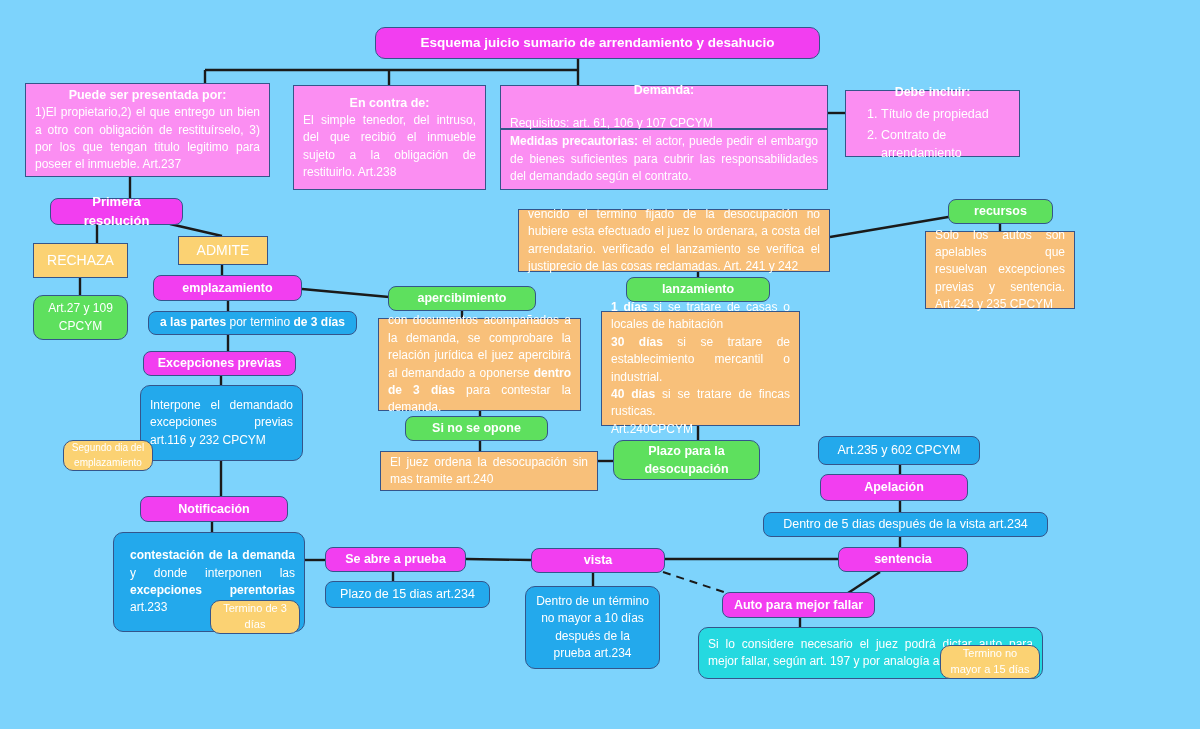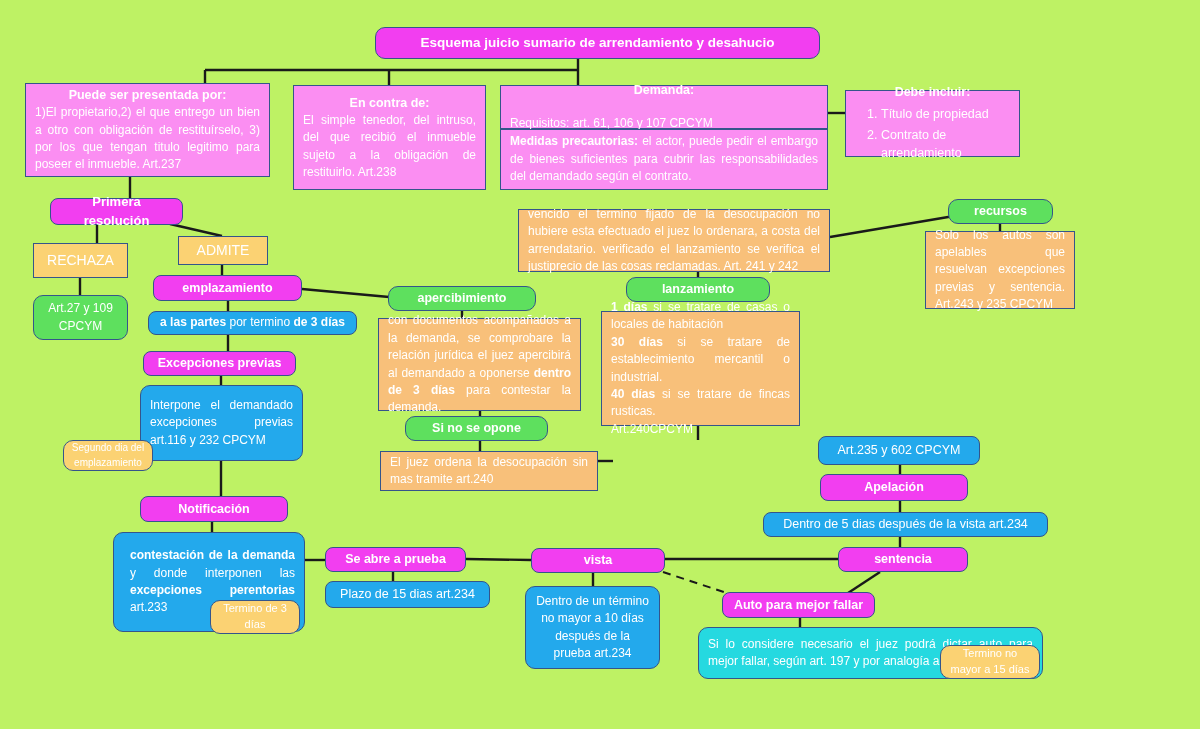--- a/index.html
+++ b/index.html
@@ -7,21 +7,21 @@
     padding: 0;
     background: #ffffff;
   }
   body {
     font-family: "Liberation Sans", sans-serif;
   }
   #canvas {
     position: relative;
     width: 1200px;
     height: 729px;
-    background: #bef264;
+    background: #7dd3fc;
     overflow: hidden;
   }
   svg#edges {
     position: absolute;
     left: 0;
     top: 0;
     width: 1200px;
     height: 729px;
     pointer-events: none;
     z-index: 1;
@@ -40,21 +40,21 @@
   .node .txt { display: block; }
   
   .round   { border-radius: 10px; }
   .round-s { border-radius: 8px; }
   .sq      { border-radius: 0; }
   
   .c-magenta { background: #f23ef0; }
   .c-pink    { background: #fb8ef2; }
   .c-blue    { background: #23a9ec; }
   .c-cyan    { background: #25d9e0; }
-  .c-green   { background: #5ee05e; border-radius: 10px; }
+  .c-green   { background: #5ee05e; }
   .c-orange  { background: #f8c07a; }
   .c-yellow  { background: #fbd273; }
   
   .center  { text-align: center; }
   .just    { text-align: justify; }
   .left    { text-align: left; }
   .b       { font-weight: bold; }
   .pad     { padding: 6px 9px; }
   .padsm   { padding: 3px 7px; }
   .t10 { font-size: 10px; }
@@ -272,20 +272,23 @@
     </div>
     <div>
       <span class="b">30 días</span><span> si se tratare de establecimiento mercantil o industrial.</span>
     </div>
     <div>
       <span class="b">40 días</span><span> si se tratare de fincas rusticas.</span>
     </div>
     <div><span>Art.240CPCYM</span></div>
   </div>
 
+  <div class="node c-green round padsm center b t125" style="left:613px; top:440px; width:147px; height:40px;">
+    <span class="txt">Plazo para la desocupación</span>
+  </div>
 
   <div class="node c-green round-s padsm center b t125" style="left:948px; top:199px; width:105px; height:25px;">
     <span class="txt">recursos</span>
   </div>
 
   <div class="node c-orange sq pad just t12" style="left:925px; top:231px; width:150px; height:78px;">
     <span class="txt">Solo los autos son apelables que resuelvan excepciones previas y sentencia. Art.243 y 235 CPCYM</span>
   </div>
 
   <div class="node c-blue round-s padsm center t125" style="left:818px; top:436px; width:162px; height:29px;">

